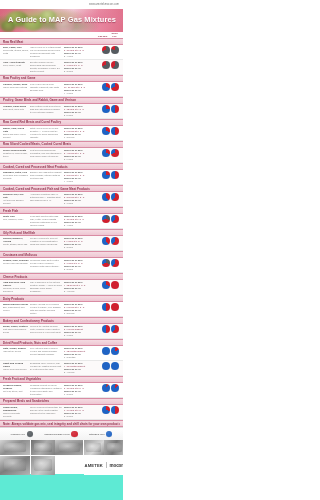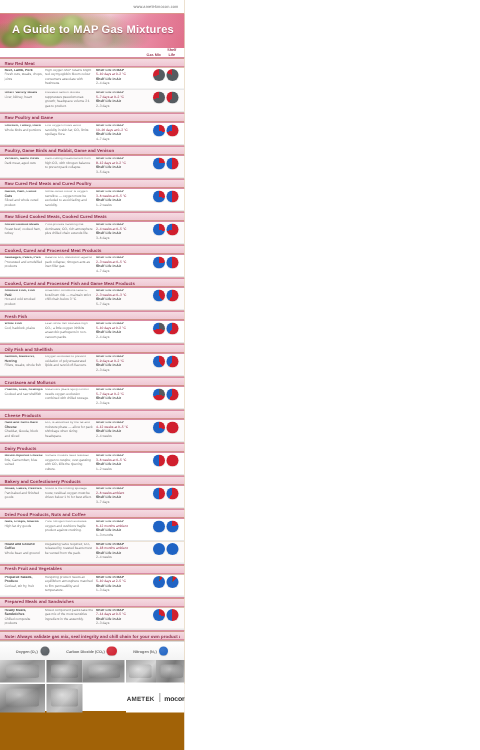--- a/index.html
+++ b/index.html
@@ -2,21 +2,21 @@
 <html><head>
 <meta charset="utf-8">
 <style>
   * { box-sizing: border-box; margin: 0; padding: 0; }
   html, body {
     width: 123px; height: 500px;
     background: #ffffff;
     font-family: "Liberation Sans", sans-serif;
     overflow: hidden;
   }
-  .page { position: relative; width: 123px; height: 500px; background: #a16207; }
+  .page { position: relative; width: 123px; height: 500px; background: #5eead4; }
 
   
   .topbar {
     height: 9px; background: #ffffff;
     display: flex; align-items: center; justify-content: flex-end;
     padding-right: 4px;
   }
   .topbar .url {
     font-size: 2.6px; color: #6f6f6f; letter-spacing: .1px;
     transform: scaleY(1.05);

